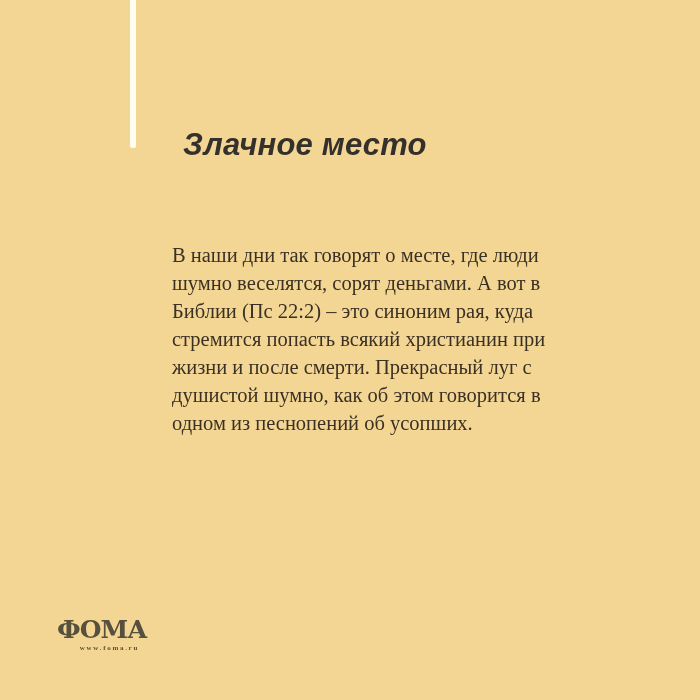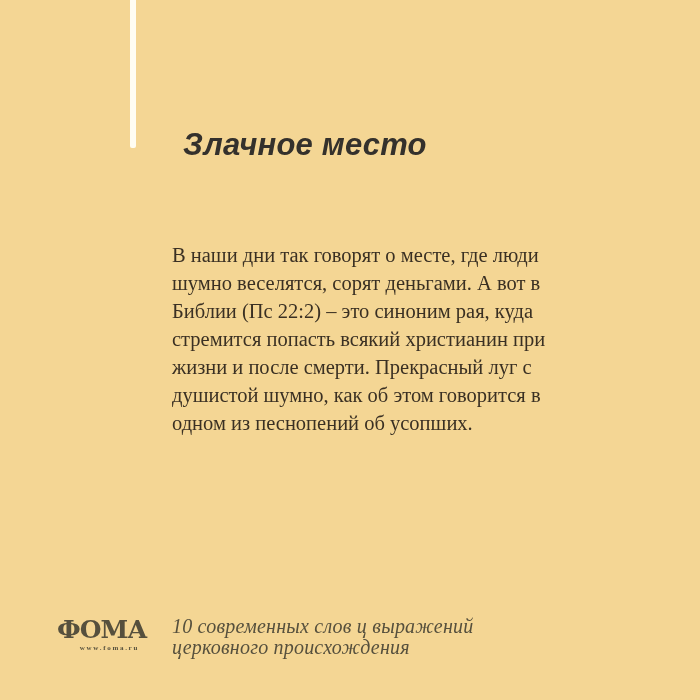--- a/index.html
+++ b/index.html
@@ -101,16 +101,14 @@
 стремится попасть всякий христианин при
 жизни и после смерти. Прекрасный луг с
 душистой шумно, как об этом говорится в
 одном из песнопений об усопших.</span></p>
 
   <div class="logo">
     <div class="logo-text">ФОМА</div>
     <div class="logo-url">www.foma.ru</div>
   </div>
 
-  <p class="footer-caption">10 современных слов ц выражений
-церковного происхождения</p>
 
 </div>
 
 </body></html>

